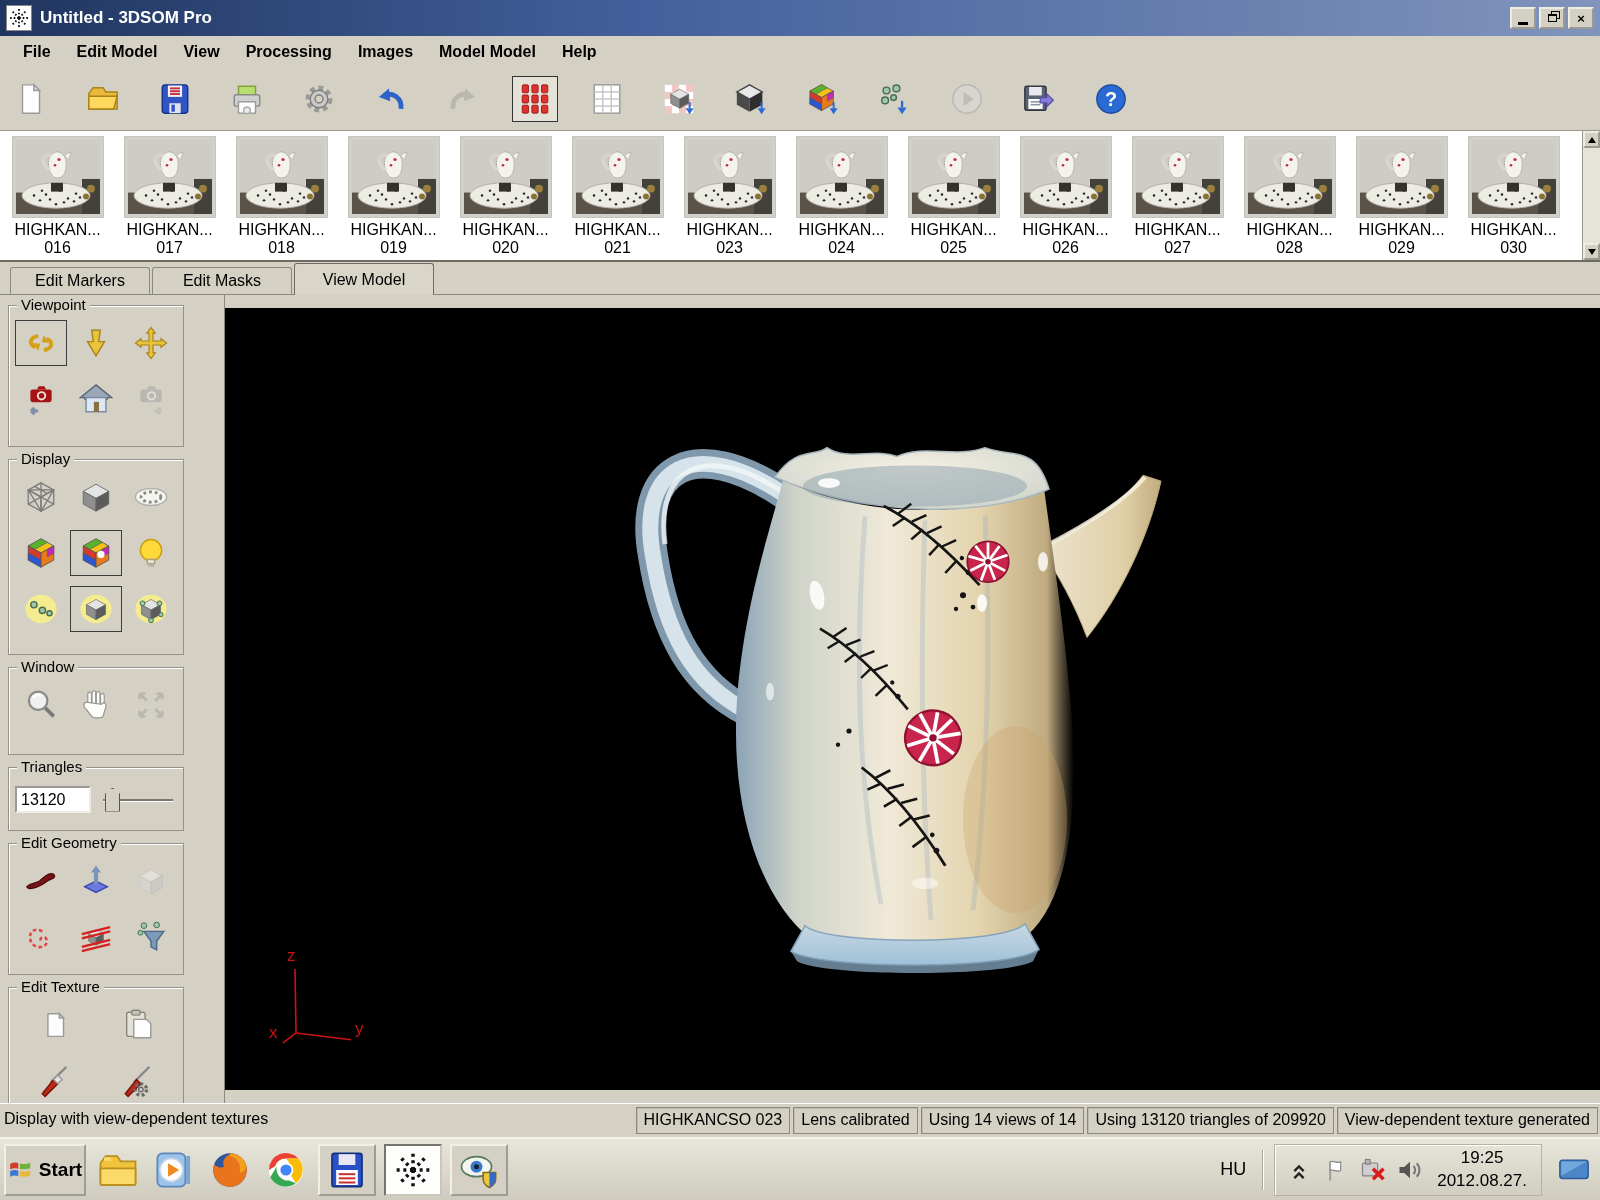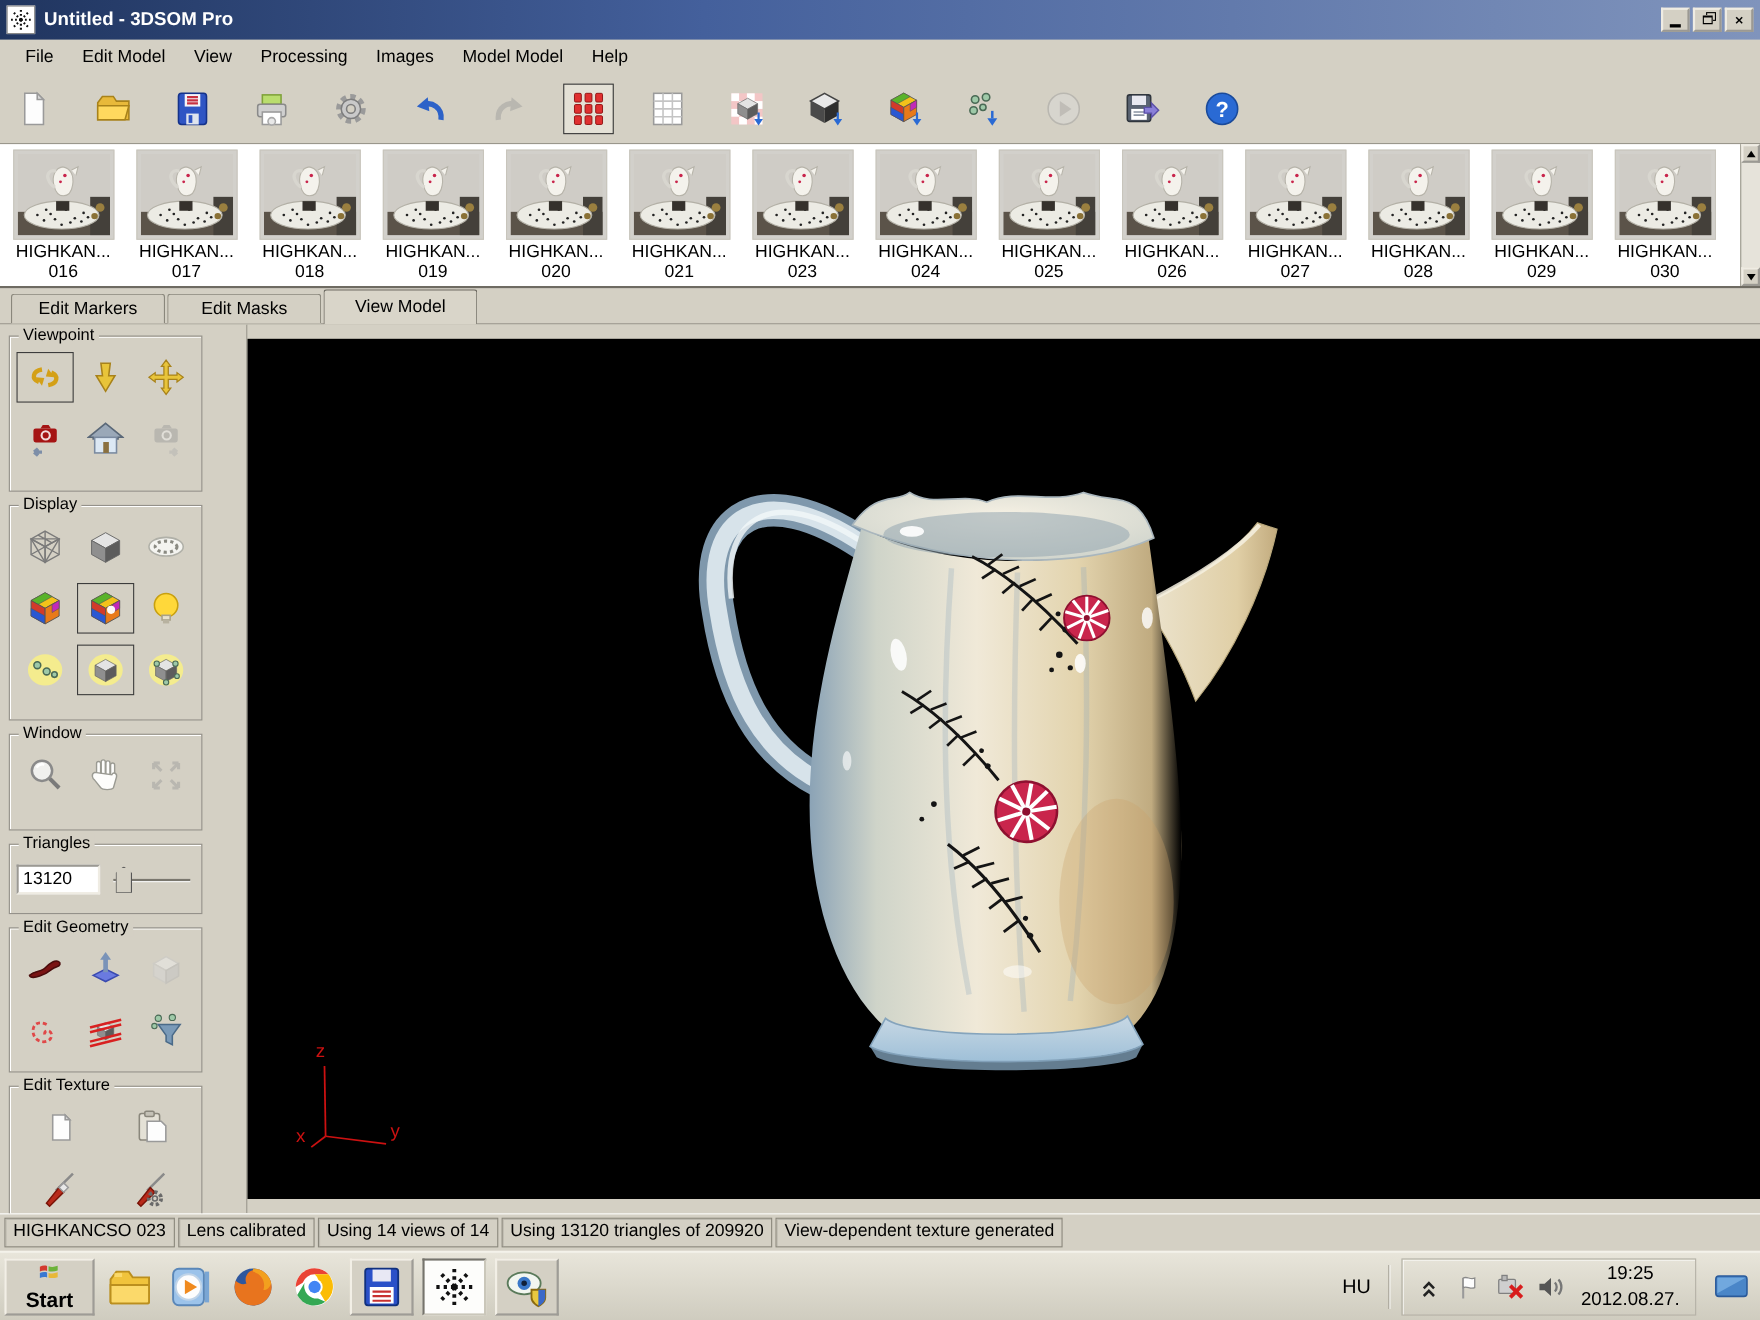--- a/index.html
+++ b/index.html
@@ -9,21 +9,21 @@
 
   
   .titlebar{height:36px;background:linear-gradient(to right,#20355f,#44609c 40%,#8094bc);display:flex;align-items:center;padding:0 6px;flex:0 0 auto;}
   .title-icon{width:26px;height:26px;background:#fff;border:1px solid #888;display:flex;align-items:center;justify-content:center;margin-right:8px;}
   .title-text{color:#fff;font-weight:bold;font-size:17px;flex:1;}
   .winbtn{width:26px;height:22px;background:#d4d0c4;border:2px outset #efece3;margin-left:3px;display:flex;align-items:center;justify-content:center;font-size:13px;font-weight:bold;line-height:1;}
   .winbtn .minglyph{display:block;width:10px;height:3px;background:#000;margin-top:10px;}
   .winbtn .restglyph{display:block;width:9px;height:8px;border:1px solid #000;border-top:2px solid #000;box-shadow:3px -3px 0 -1px #d4d0c4,3px -3px 0 0 #000;}
 
   
-  .menubar{height:32px;display:flex;align-items:center;padding:0 10px;gap:0;flex:0 0 auto;}
+  .menubar{height:32px;display:flex;align-items:center;padding:0 10px;gap:0;flex:0 0 auto;font-weight:bold;}
   .menu-item{padding:4px 13px;font-size:16px;}
 
   
   .toolbar{height:62px;display:flex;align-items:center;padding:0 8px;gap:26px;flex:0 0 auto;}
   .tbtn{width:46px;height:46px;display:flex;align-items:center;justify-content:center;}
   .tbtn svg{width:34px;height:34px;}
   .tbtn.pressed{border:1px solid #333;background:#e4e1d6;}
   .dis{opacity:.45;}
 
   
@@ -63,21 +63,21 @@
   .viewport{flex:1 1 auto;position:relative;padding-top:13px;background:#d4d0c4;}
   .canvas3d{width:100%;height:calc(100% - 13px);background:#000;display:block;}
 
   
   .statusbar{height:34px;display:flex;align-items:stretch;padding:3px 2px 3px 4px;gap:3px;flex:0 0 auto;border-top:1px solid #fff;}
   .status-msg{flex:1;font-size:16px;padding-top:3px;}
   .status-cell{border:1px solid #8a877c;box-shadow:inset 1px 1px 0 #bdbab0;padding:3px 7px 0;font-size:16px;white-space:nowrap;}
 
   
   .taskbar{height:63px;background:linear-gradient(#e8e5da,#cfccbf);border-top:2px solid #f4f2ea;display:flex;align-items:center;padding:3px 4px;gap:8px;flex:0 0 auto;}
-  .startbtn{height:52px;width:82px;background:#d4d0c4;border:2px outset #f2efe6;display:flex;align-items:center;justify-content:center;gap:5px;font-weight:bold;font-size:19px;flex-direction:column;}
+  .startbtn{height:52px;width:82px;background:#d4d0c4;border:2px outset #f2efe6;display:flex;align-items:center;justify-content:center;gap:5px;font-weight:bold;font-size:19px;}
   .startbtn svg{width:26px;height:26px;}
   .ql{width:48px;height:48px;display:flex;align-items:center;justify-content:center;}
   .ql svg{width:42px;height:42px;}
   .taskwin{width:58px;height:52px;background:#d4d0c4;border:2px outset #f2efe6;display:flex;align-items:center;justify-content:center;}
   .taskwin svg{width:40px;height:40px;}
   .taskwin.active{background:#fdfdfb;border:2px inset #cac7ba;}
   .tray{margin-left:auto;display:flex;align-items:center;gap:10px;height:44px;}
   .lang{font-size:18px;padding:0 6px;}
   .tray-sep{width:2px;height:40px;border-left:1px solid #a8a59a;border-right:1px solid #fff;}
   .tray-box{border:1px solid #b4b1a6;box-shadow:inset 1px 1px 0 #fff;height:52px;display:flex;align-items:center;gap:9px;padding:0 10px;}
@@ -856,20 +856,21 @@
         <g font-family="Liberation Sans,sans-serif" font-size="17" fill="#cc1111">
           <text x="62" y="664">z</text>
           <text x="44" y="742">x</text>
           <text x="130" y="738">y</text>
         </g>
       </svg>
     </div>
   </div>
 
   <div class="statusbar">
+    <span class="status-msg">Display with view-dependent textures</span>
   <span class="status-cell">HIGHKANCSO 023</span>
       <span class="status-cell">Lens calibrated</span>
       <span class="status-cell">Using 14 views of 14</span>
       <span class="status-cell">Using 13120 triangles of 209920</span>
       <span class="status-cell">View-dependent texture generated</span>
     </div>
 
   <div class="taskbar">
     <span class="startbtn">
       <svg viewBox="0 0 24 24">

